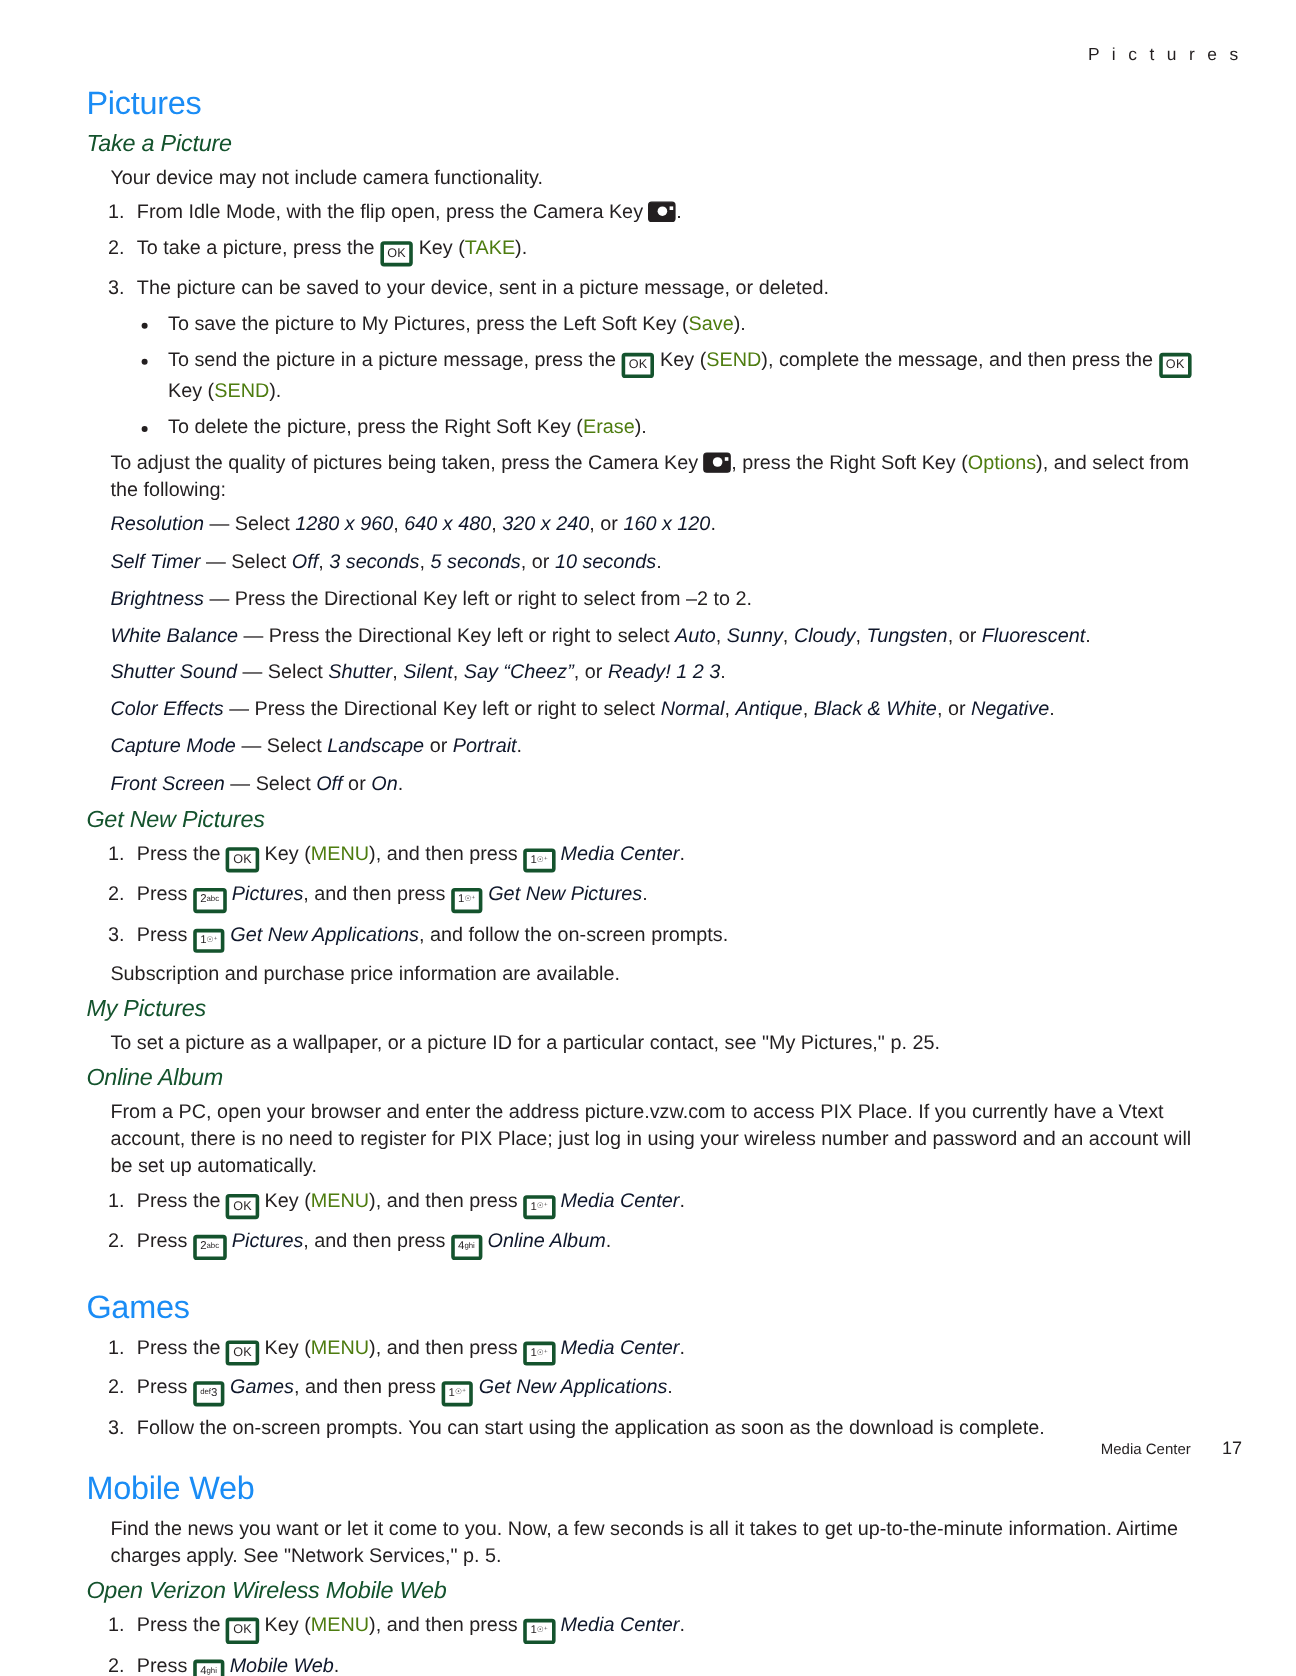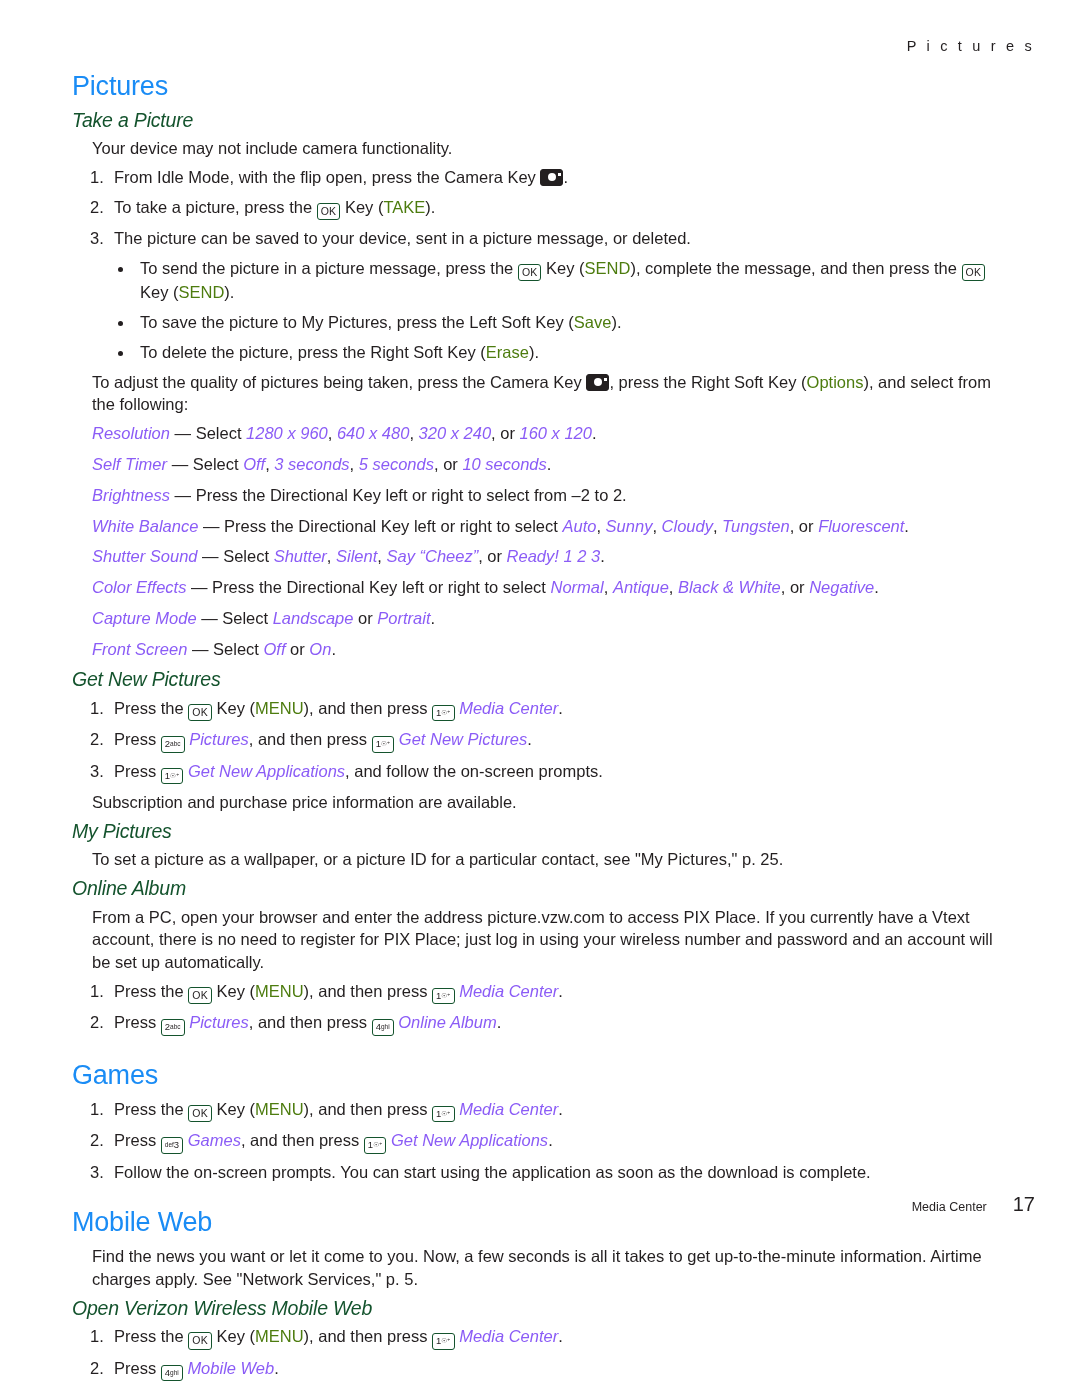--- a/index.html
+++ b/index.html
@@ -21,21 +21,21 @@
     white-space:nowrap;
   }
 
   
   .footer {
     position:absolute; bottom:33px; right:45px;
     display:flex; align-items:baseline; gap:26px;
     white-space:nowrap;
   }
   .footer-label { font-size:12.5px; color:#231f20; }
-  .footer-page  { font-size:20px; color:#231f20; }
+  .footer-page  { font-size:15px; color:#231f20; }
 
   
   .content {
     position:absolute;
     left:72px; top:72px; width:936px;
   }
 
   
   h1.h-main {
     font-size:27px; font-weight:400; color:#1a8cf5;
@@ -73,26 +73,26 @@
     font-size:16.5px; line-height:1.38;
   }
   ul.bullets > li > .dot {
     position:absolute; left:46px; top:0.60em;
     width:5px; height:5px; border-radius:50%;
     background:#231f20;
   }
 
   
   .blue   { color:#4d7c0f; }
-  .bi     { color:#8b5cf6; font-style:italic; }
+  .bi     { color:#0f172a; font-style:italic; }
 
   
   .key {
     display:inline-block; vertical-align:-2px;
-    border:1px solid #14532d; border-radius:3px;
+    border:3px solid #14532d; border-radius:3px;
     background:#ffffff;
     line-height:1; white-space:nowrap;
     font-family:"Liberation Sans", sans-serif;
     color:#231f20;
     box-sizing:border-box;
   }
   .key-ok {
     padding:2px 3px 3px 3px; font-size:10.5px;
     letter-spacing:0.2px; min-width:22px; text-align:center;
   }
@@ -149,29 +149,29 @@
       </li>
       <li>
         <span class="num">3.</span>
         <span>The picture can be saved to your device, sent in a picture message, or deleted.</span>
       </li>
     </ol>
 
     <ul class="bullets">
       <li>
         <span class="dot"></span>
+        <span>To save the picture to My Pictures, press the Left Soft Key (</span><span class="blue">Save</span><span>).</span>
+      </li>
+      <li>
+        <span class="dot"></span>
         <span>To send the picture in a picture message, press the</span>
         <span class="key key-ok">OK</span>
         <span>Key (</span><span class="blue">SEND</span><span>), complete the message, and then press the</span>
         <span class="key key-ok">OK</span>
         <span>Key (</span><span class="blue">SEND</span><span>).</span>
-      </li>
-      <li>
-        <span class="dot"></span>
-        <span>To save the picture to My Pictures, press the Left Soft Key (</span><span class="blue">Save</span><span>).</span>
       </li>
       <li>
         <span class="dot"></span>
         <span>To delete the picture, press the Right Soft Key (</span><span class="blue">Erase</span><span>).</span>
       </li>
     </ul>
 
     <p class="body">
       <span>To adjust the quality of pictures being taken, press the Camera Key</span>
       <span class="cam-key"></span><span>, press the Right Soft Key (</span><span class="blue">Options</span><span>), and select from the following:</span>

